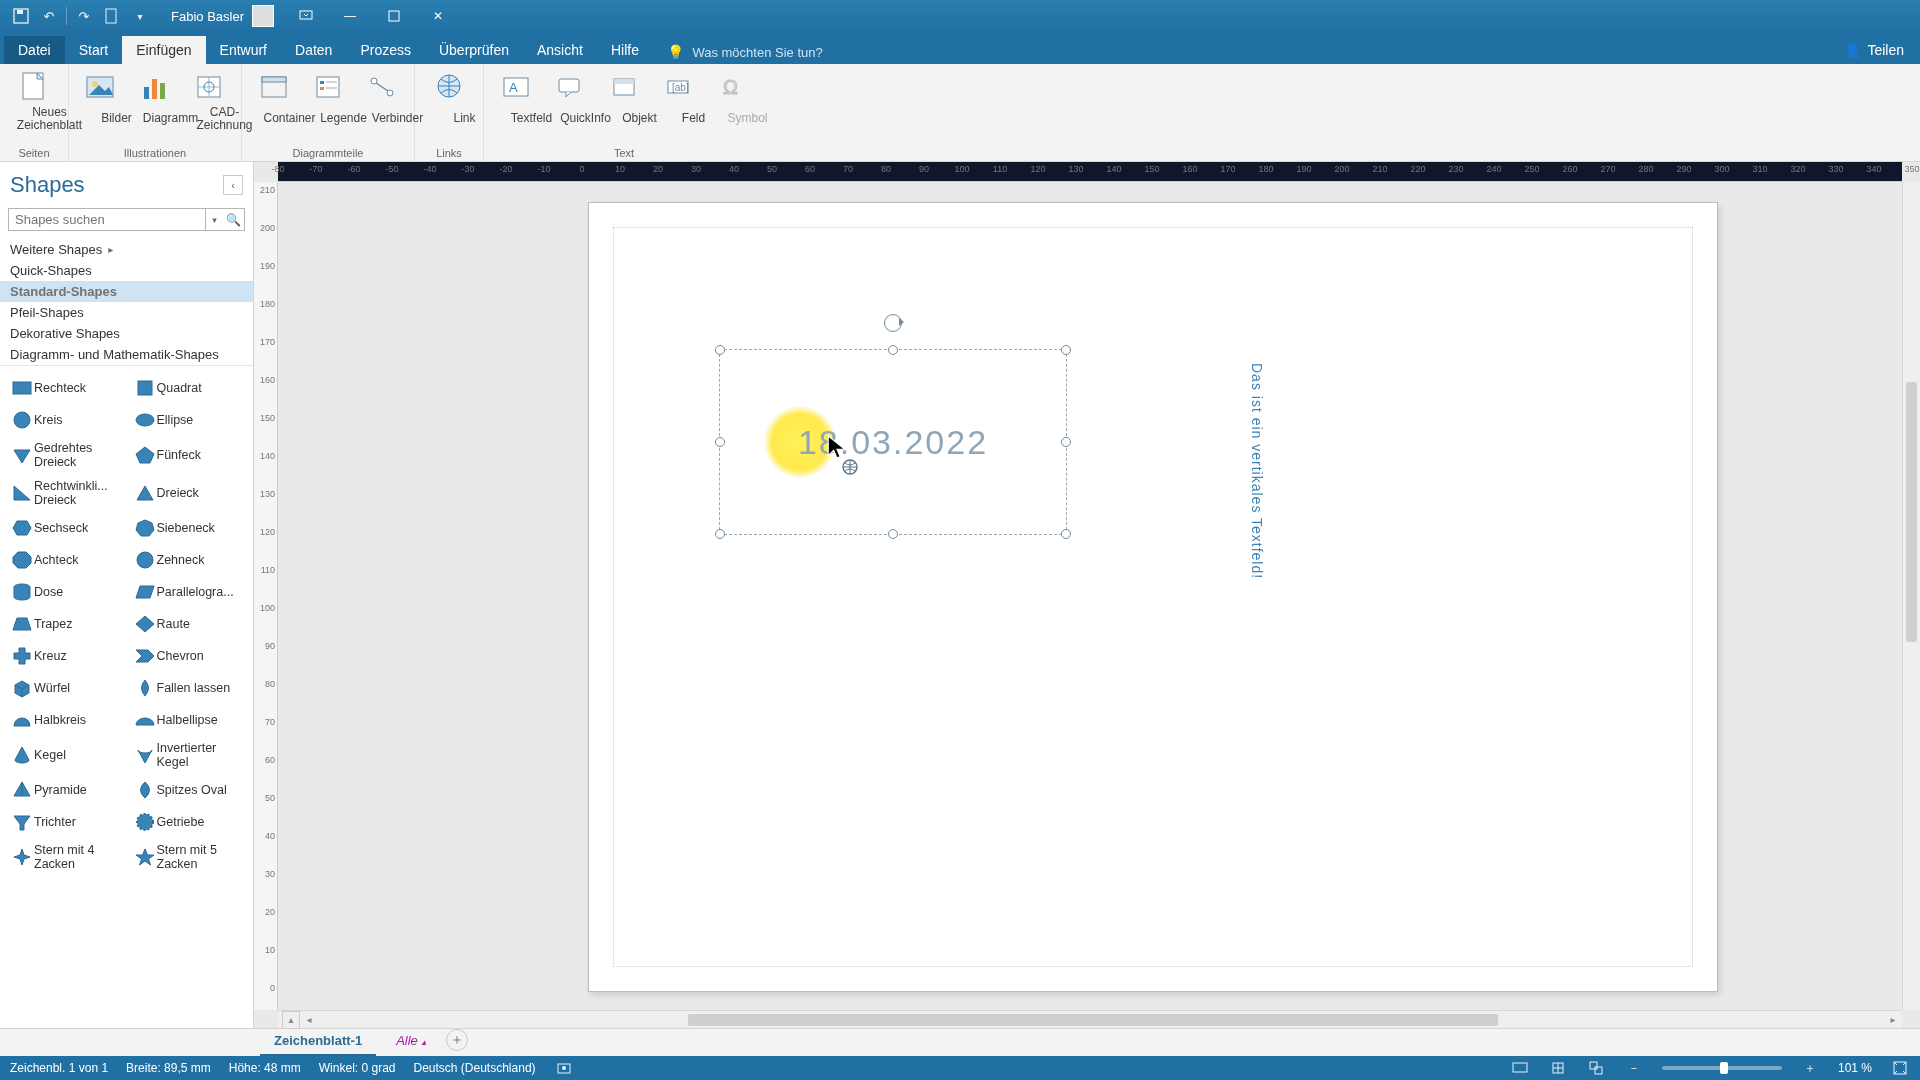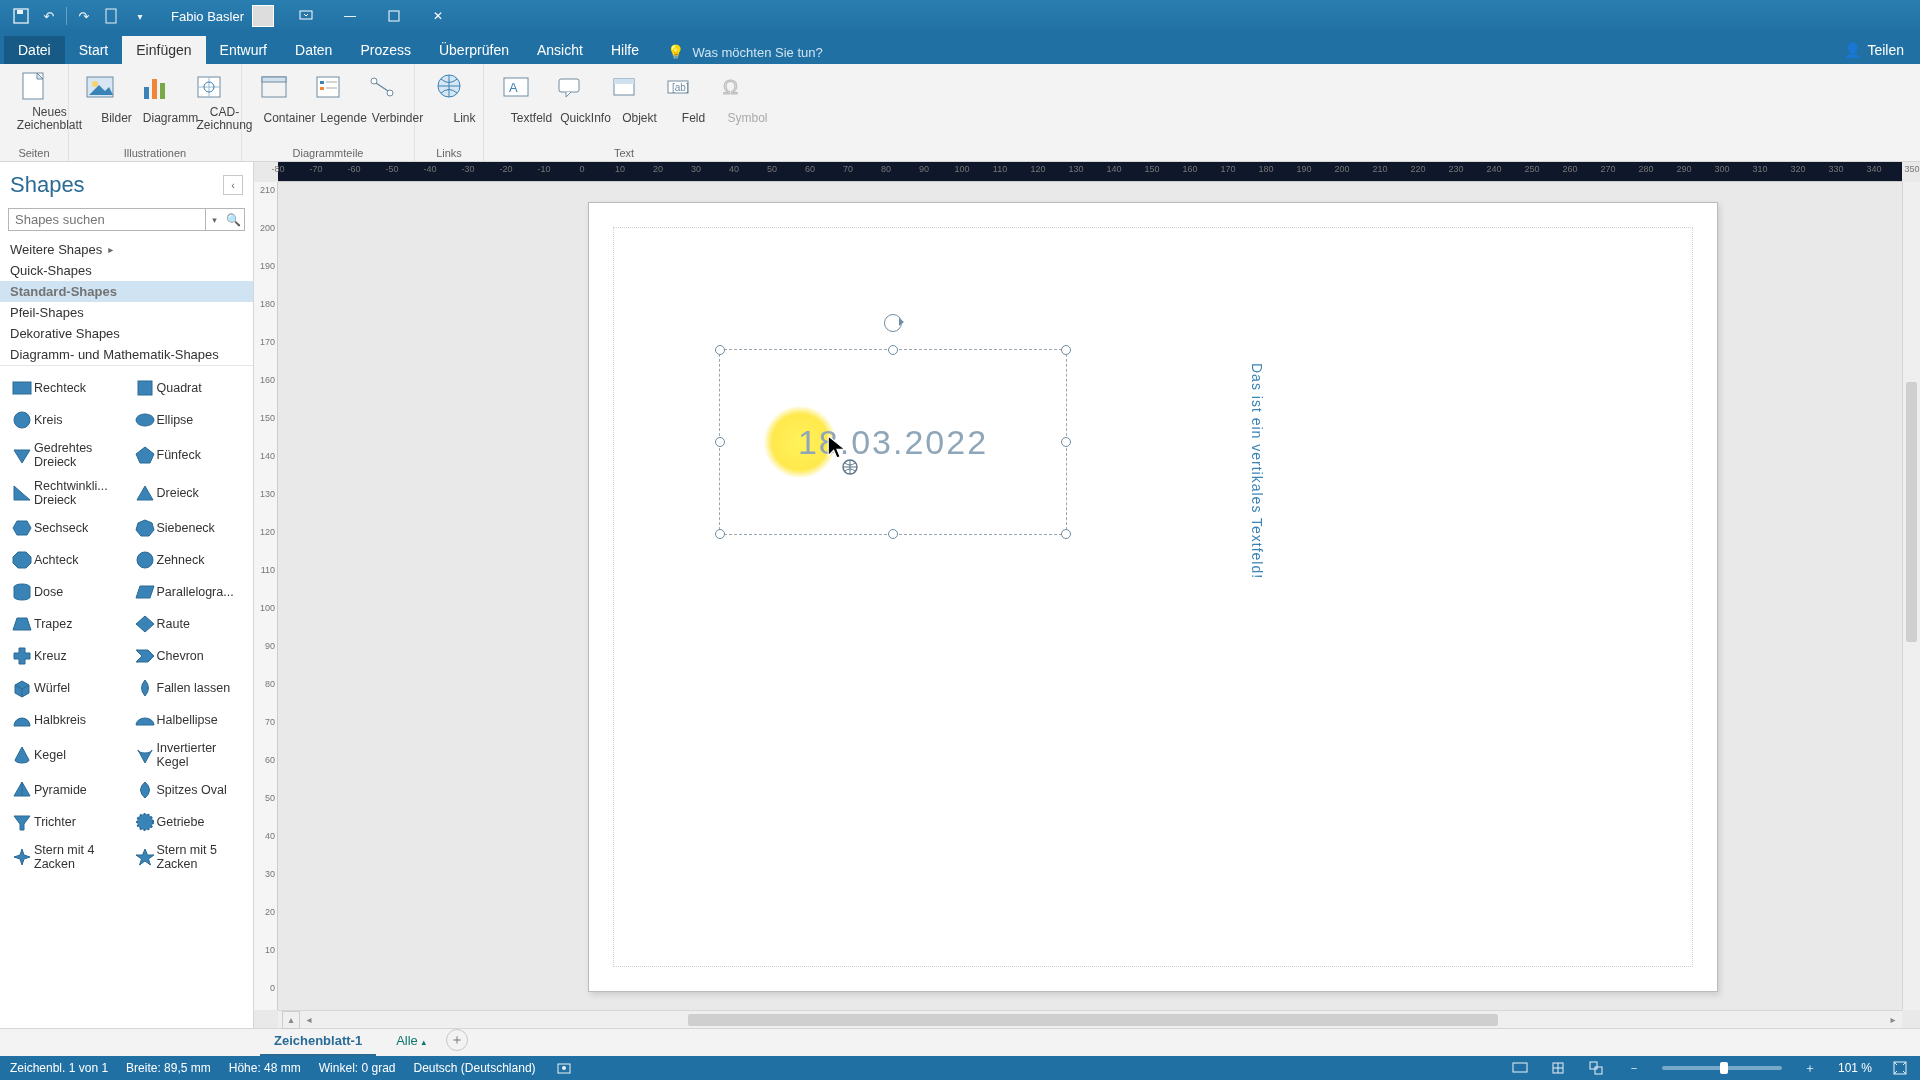--- a/index.html
+++ b/index.html
@@ -91,21 +91,21 @@
 .hscroll { position:absolute; left:24px; right:18px; bottom:0; height:18px; background:#efefef; border-top:1px solid #d6d6d6; display:flex; align-items:center; }
 .hscroll .arrow { width:18px; text-align:center; font-size:10px; color:#888; }
 .hscroll .track { flex:1; position:relative; height:12px; }
 .hscroll .thumb { position:absolute; left:370px; width:810px; top:0; bottom:0; background:#cfcfcf; border-radius:2px; }
 .hscroll .pagenav { width:18px; height:18px; border:1px solid #ccc; margin-left:4px; font-size:10px; color:#888; display:flex; align-items:center; justify-content:center; }
 
 
 .pagetabs { height:28px; background:#f3f3f3; border-top:1px solid #d6d6d6; display:flex; font-size:13px; padding-left:260px; gap:6px; }
 .pagetabs .ptab { padding:4px 14px; color:#2a6a96; border-bottom:2px solid transparent; cursor:pointer; }
 .pagetabs .ptab.active { color:#2a6a96; font-weight:600; border-bottom:2px solid #2a6a96; }
-.pagetabs .ptab.all { color:#0f766e; }
+.pagetabs .ptab.all { color:#a21caf;font-style:italic; }
 .pagetabs .addp { width:22px; height:22px; border:1px solid #c8c8c8; border-radius:50%; display:flex; align-items:center; justify-content:center; font-size:14px; color:#777; }
 
 
 .status { height:24px; background:#2170a4; color:#fff; display:flex; align-items:center; font-size:12px; padding:0 10px; gap:18px; }
 .status .spacer { flex:1; }
 .status .sicon { width:20px; height:16px; display:flex; align-items:center; justify-content:center; opacity:.9; }
 .status .zoomslider { width:120px; height:4px; background:rgba(255,255,255,.4); position:relative; border-radius:2px; }
 .status .zoomslider .zthumb { position:absolute; left:58px; top:-4px; width:8px; height:12px; background:#fff; border-radius:2px; }
 
 svg { display:block; }

